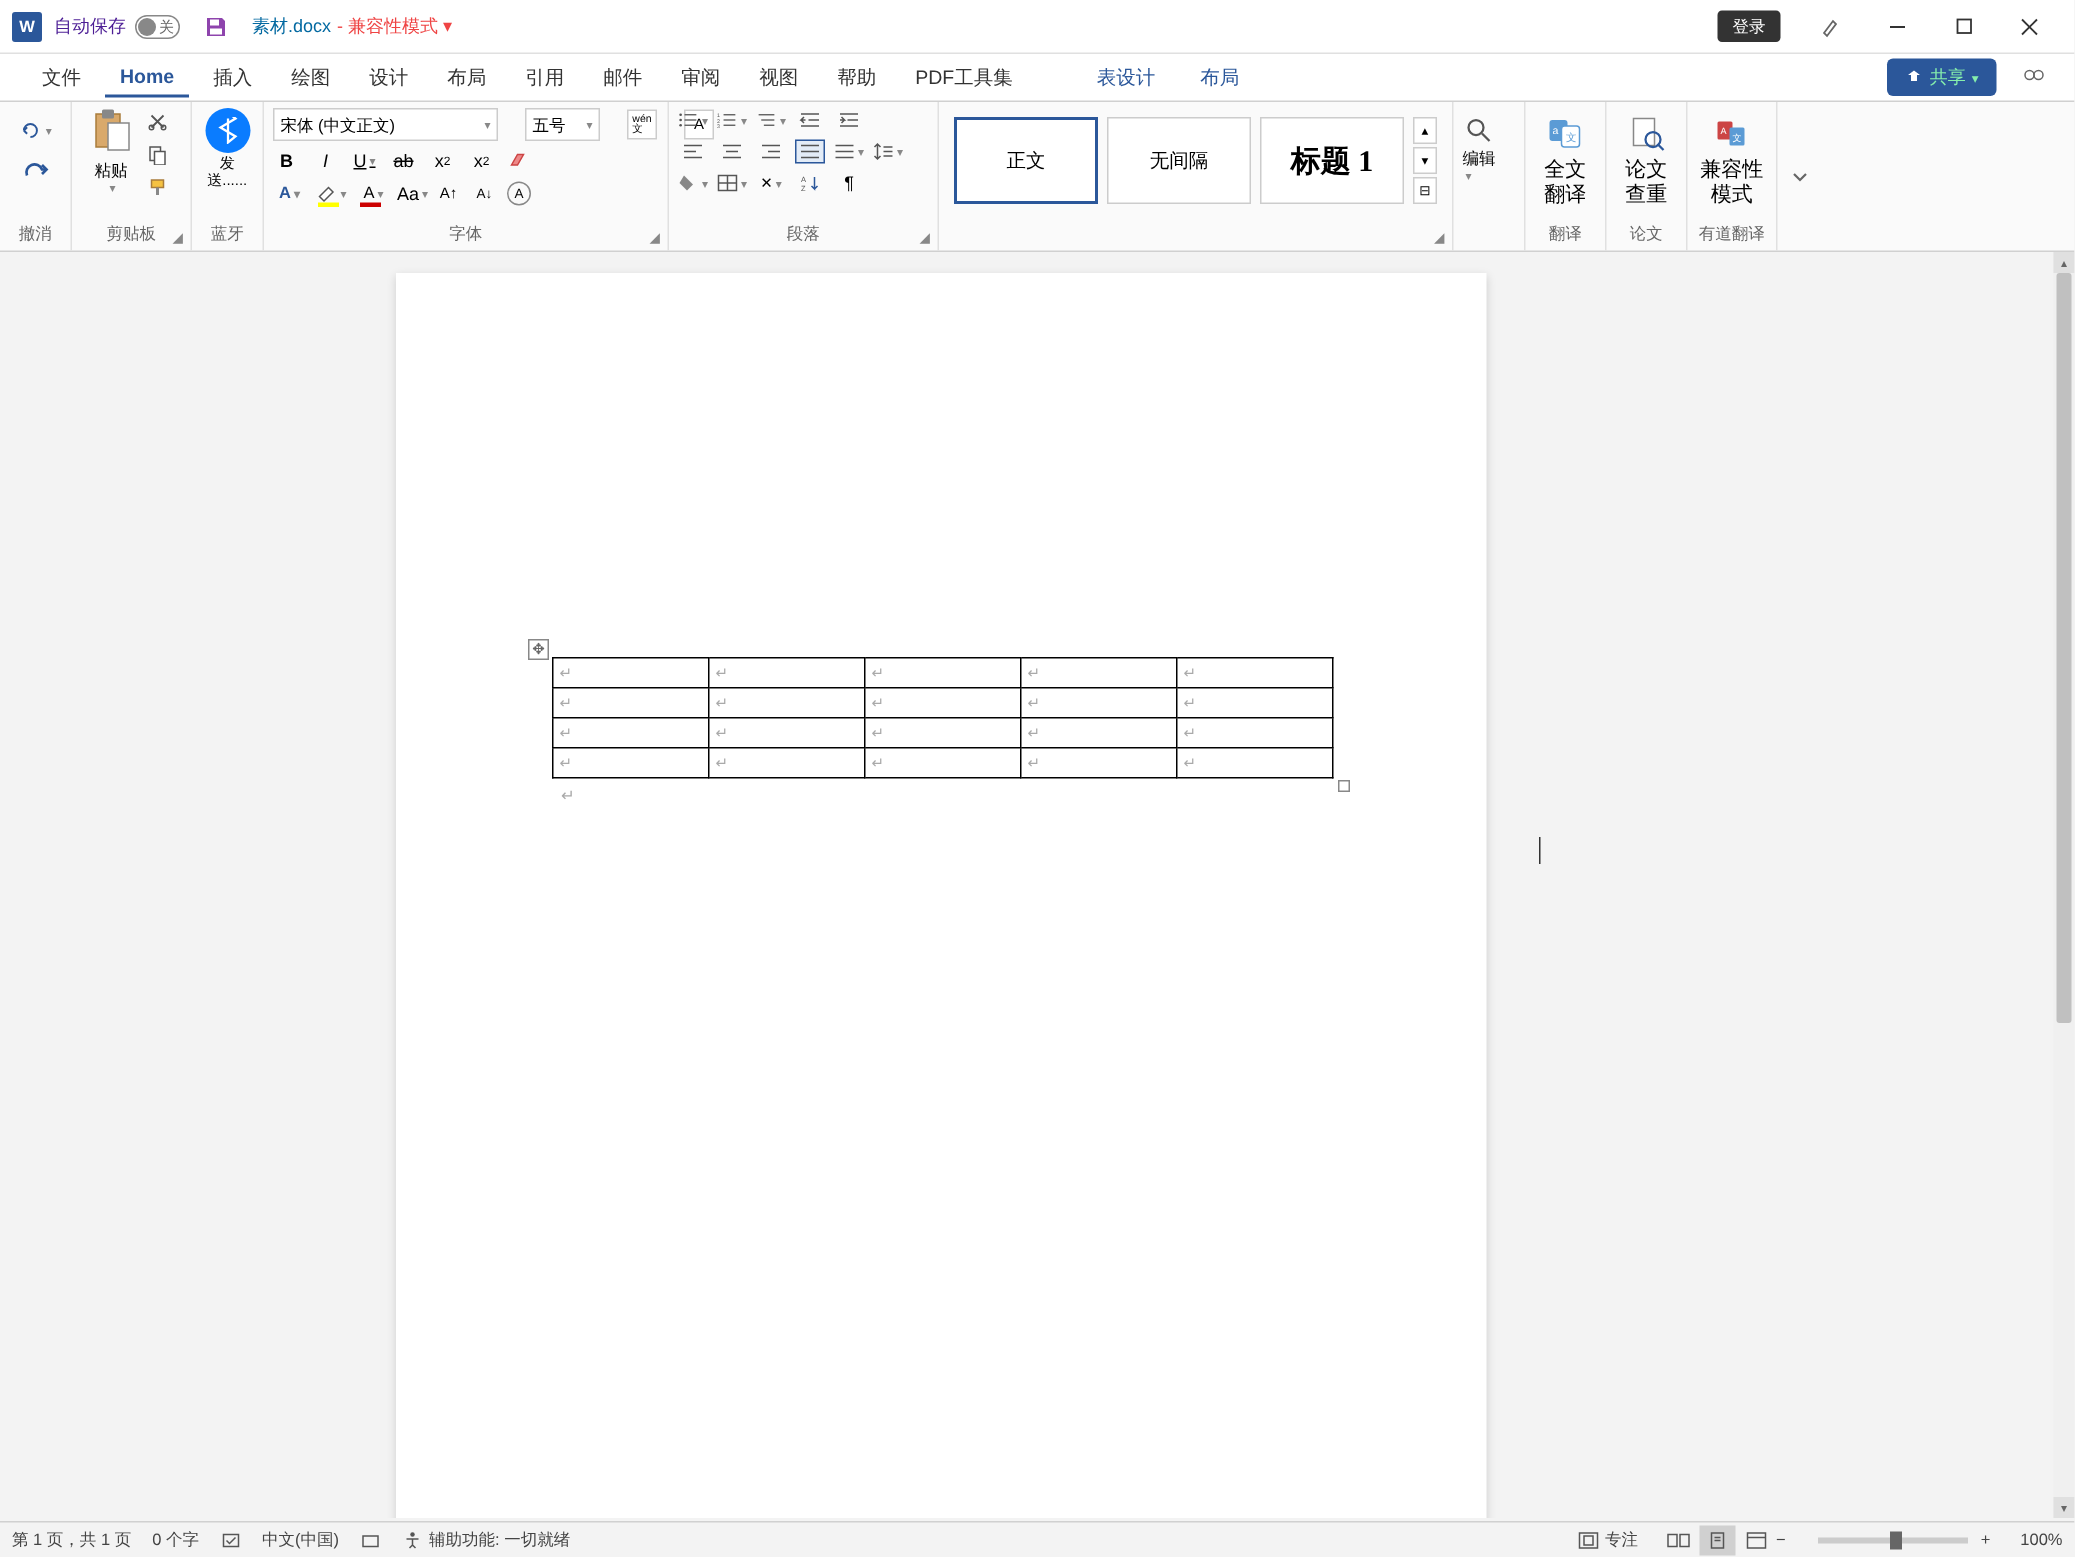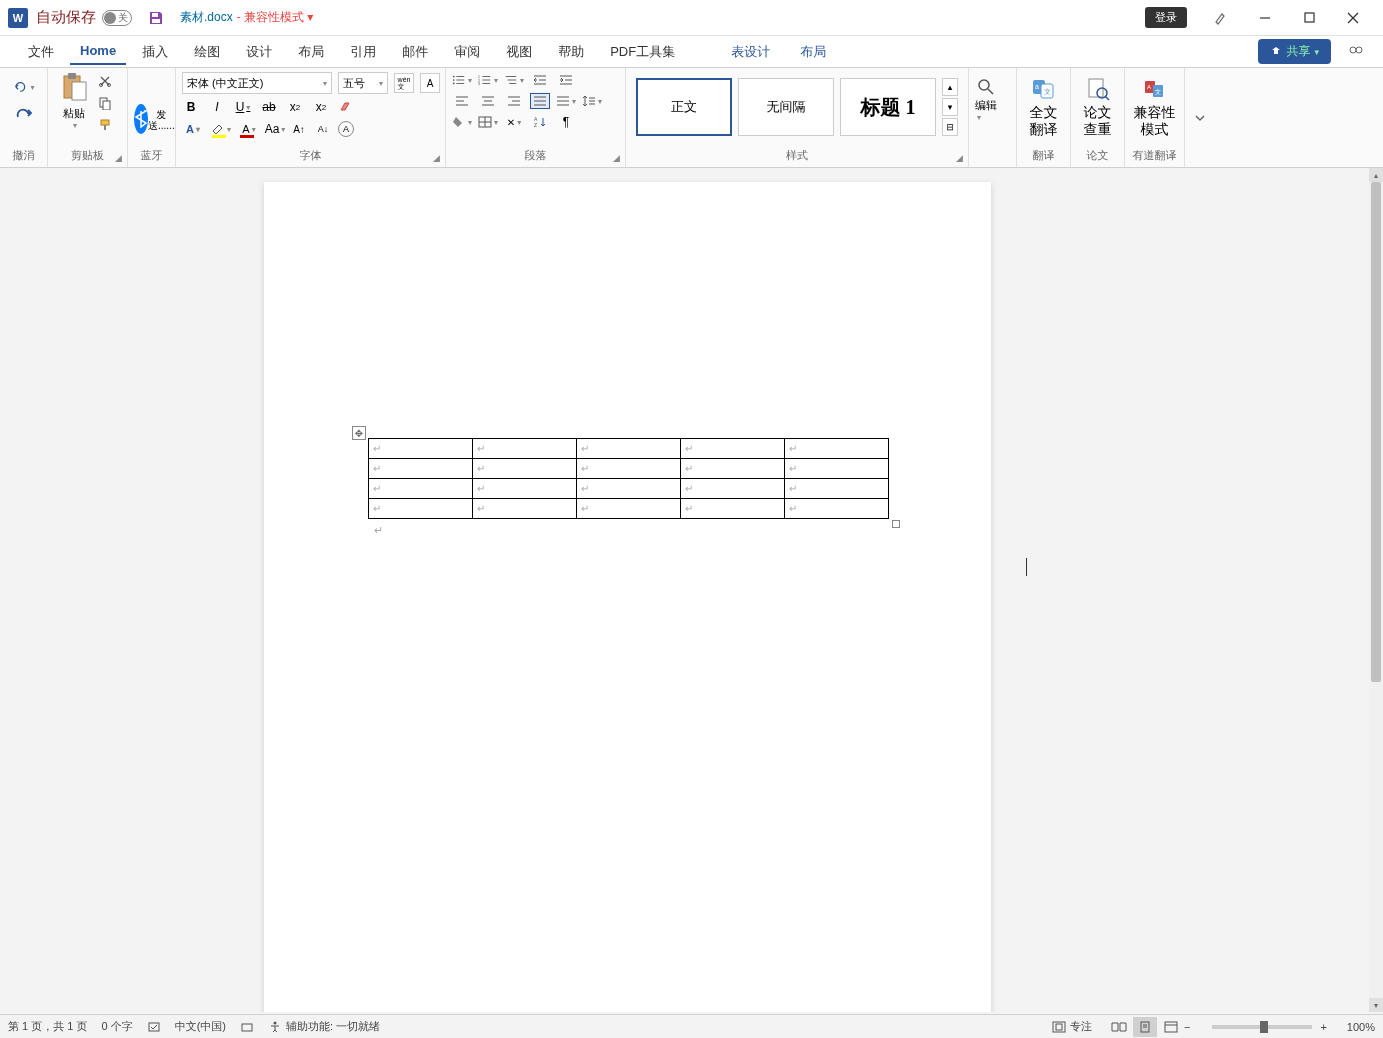--- a/index.html
+++ b/index.html
@@ -1,21 +1,21 @@
 <!DOCTYPE html>
 <html><head>
 <meta charset="utf-8">
 <style>
 * { margin: 0; padding: 0; box-sizing: border-box; font-family: "Microsoft YaHei", "Segoe UI", sans-serif; }
 body { background: #f3f3f3; width: 1383px; height: 1038px; overflow: hidden; position: relative; }
 
 
 .title-bar { height: 36px; background: #fff; display: flex; align-items: center; padding: 0 8px; border-bottom: 1px solid #e0e0e0; }
 .word-icon { width: 20px; height: 20px; background: #2b579a; color: #fff; display: flex; align-items: center; justify-content: center; font-size: 11px; font-weight: bold; border-radius: 2px; margin-right: 8px; }
-.autosave { font-size: 15px; color: #7f1d1d; margin-right: 6px; }
+.autosave { font-size: 12px; color: #4c1d95; margin-right: 6px; }
 .toggle { width: 30px; height: 16px; border: 1px solid #888; border-radius: 8px; display: inline-flex; align-items: center; padding: 1px; margin-right: 8px; }
 .toggle-knob { width: 12px; height: 12px; background: #888; border-radius: 50%; }
 .toggle-text { font-size: 10px; margin-left: 2px; color: #666; }
 .save-ic { width: 16px; height: 16px; margin: 0 8px; color: #8e44ad; }
 .doc-title { font-size: 12px; color: #0369a1; margin-left: 8px; }
 .compat { font-size: 12px; color: #ef4444; margin-left: 4px; }
 .search-box { flex: 0 0 340px; height: 26px; border: 1px solid #ccc; border-radius: 4px; display: flex; align-items: center; padding: 0 8px; margin-left: 100px; background: #fff; }
 .search-box input { border: none; outline: none; font-size: 12px; flex: 1; margin-left: 6px; color: #888; }
 .tb-spacer { flex: 1; }
 .login-btn { background: #333; color: #fff; font-size: 11px; padding: 3px 10px; border-radius: 3px; margin-right: 12px; }
@@ -46,27 +46,27 @@
 .clip-grp { width: 80px; }
 .clip-body { gap: 4px; }
 .paste-col { display: flex; flex-direction: column; align-items: center; width: 40px; }
 .paste-ic { width: 28px; height: 32px; margin-bottom: 2px; }
 .paste-lbl { font-size: 11px; }
 .clip-col { display: flex; flex-direction: column; gap: 6px; padding-top: 2px; }
 .small-ic { width: 16px; height: 16px; color: #555; }
 
 
 .bt-grp { width: 48px; }
-.bt-body { align-items: center; }
+.bt-body { flex-direction: column; align-items: center; }
 .bt-circle { width: 30px; height: 30px; background: #0a7cff; border-radius: 50%; display: flex; align-items: center; justify-content: center; color: #fff; margin-bottom: 2px; }
 .bt-lbl { font-size: 10px; text-align: center; line-height: 1.1; }
 
 
 .font-grp { width: 270px; }
-.font-row1 { display: flex; gap: 6px; align-items: center; margin-bottom: 4px; }
+.font-row1 { display: flex; gap: 18px; align-items: center; margin-bottom: 4px; }
 .font-sel { width: 150px; height: 22px; border: 1px solid #ccc; font-size: 11px; padding: 0 4px; background: #fff; display: flex; align-items: center; justify-content: space-between; }
 .size-sel { width: 50px; height: 22px; border: 1px solid #ccc; font-size: 11px; padding: 0 4px; background: #fff; display: flex; align-items: center; justify-content: space-between; }
 .sq-btn { width: 20px; height: 20px; border: 1px solid #ccc; display: flex; align-items: center; justify-content: center; font-size: 10px; background: #fff; }
 .font-row2 { display: flex; gap: 8px; align-items: center; margin-bottom: 4px; }
 .fmt-btn { width: 18px; height: 18px; display: flex; align-items: center; justify-content: center; font-size: 12px; cursor: pointer; }
 .font-row3 { display: flex; gap: 6px; align-items: center; }
 .color-btn { width: 22px; height: 18px; position: relative; display: flex; align-items: center; justify-content: center; font-size: 11px; }
 .color-bar { position: absolute; bottom: 0; left: 2px; right: 6px; height: 3px; }
 
 
@@ -453,21 +453,20 @@
     <div class="rgroup-body styles-body">
       <div class="style-item selected">正文</div>
       <div class="style-item">无间隔</div>
       <div class="style-item heading">标题 1</div>
       <div class="styles-nav">
         <div>▴</div>
         <div>▾</div>
         <div>⊟</div>
       </div>
     </div>
-    <div class="rgroup-label">样式</div>
     <div class="dlg-launcher">◢</div>
   </div>
 
   <div class="rgroup edit-grp">
     <div class="rgroup-body edit-body">
       <div class="big-ic">
         <svg width="22" height="22" viewBox="0 0 22 22">
             <circle cx="9" cy="9" r="5" fill="none" stroke="#555" stroke-width="1.5"></circle>
             <line x1="13" y1="13" x2="18" y2="18" stroke="#555" stroke-width="1.5"></line>
           </svg>

